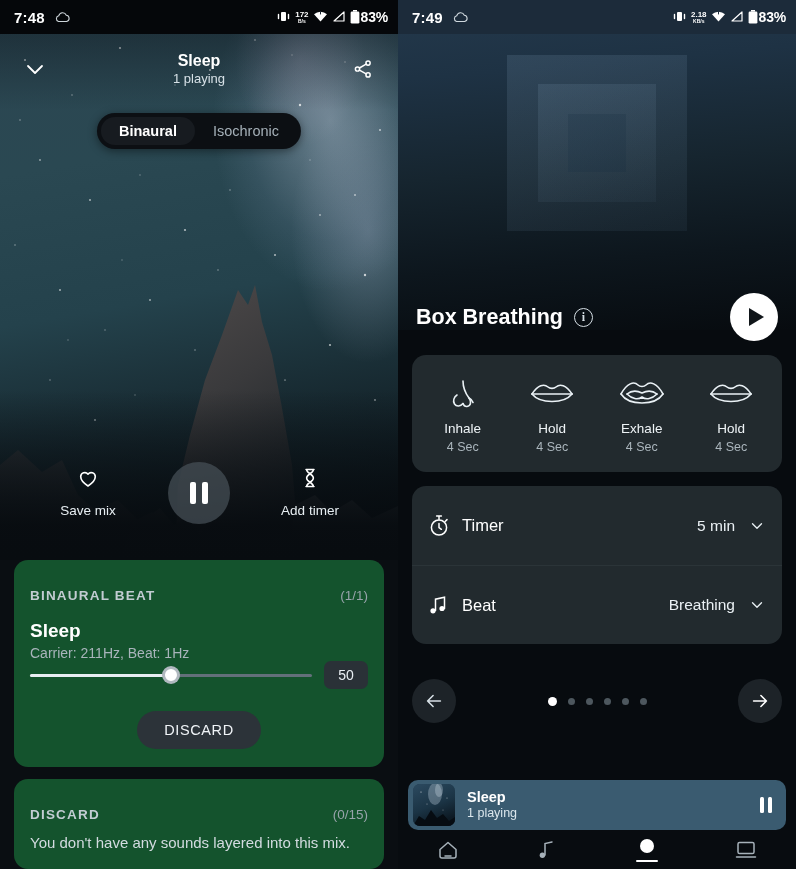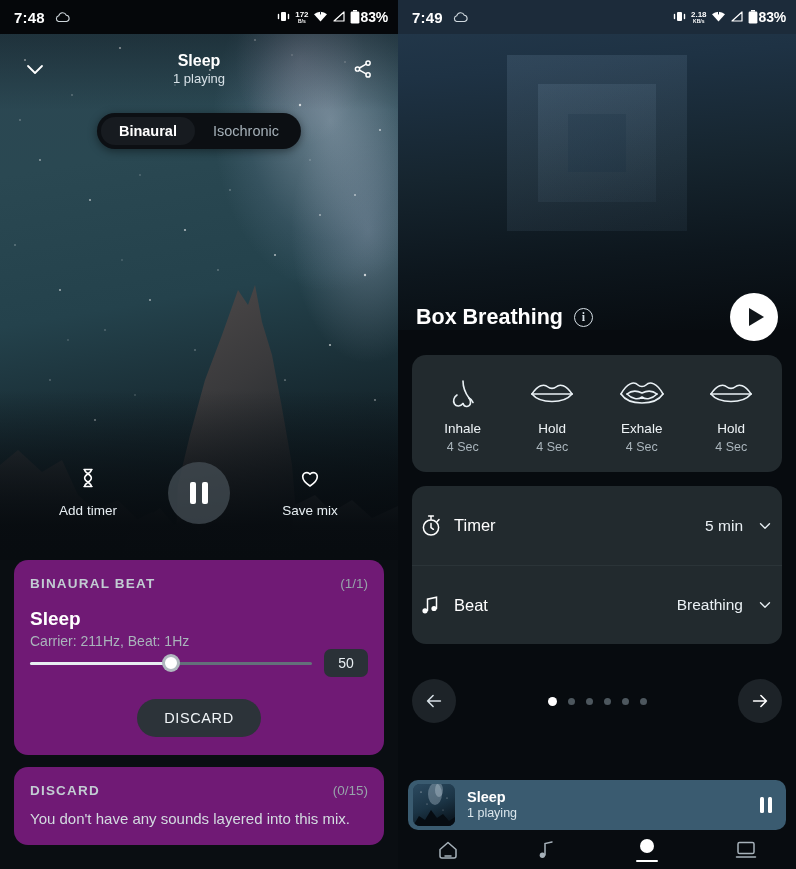--- a/index.html
+++ b/index.html
@@ -94,21 +94,21 @@
   .play-circle {
     width: 62px; height: 62px; border-radius: 50%;
     background: rgba(70,80,88,.72);
     display: flex; align-items: center; justify-content: center; cursor: pointer;
   }
   .pause-bars { display: flex; gap: 6px; }
   .pause-bars span { display: block; width: 6px; height: 22px; background: #fff; border-radius: 2px; }
 
   
   .mix-body { position: absolute; top: 560px; left: 0; width: 398px; padding: 0 14px; z-index: 12; }
-  .card { background: #701a75; border-radius: 14px; padding: 16px 16px 18px; margin-bottom: 12px; }
+  .card { background: #14532d; border-radius: 14px; padding: 28px 16px 18px; margin-bottom: 12px; }
   .card-head { display: flex; align-items: center; justify-content: space-between; }
   .card-head-title { color: #c2ccd2; font-size: 13.5px; letter-spacing: 1.2px; font-weight: bold; }
   .card-head-count { color: #97a3aa; font-size: 13.5px; }
   .beat-name { color: #fff; font-size: 19px; font-weight: bold; margin-top: 17px; }
   .beat-meta { color: #a9b4bb; font-size: 14px; margin-top: 3px; }
   .slider-row { display: flex; align-items: center; gap: 12px; }
   .slider { position: relative; flex: 1; height: 18px; display: flex; align-items: center; cursor: pointer; }
   .slider-track { position: absolute; left: 0; right: 0; height: 3px; background: #63707a; border-radius: 2px; }
   .slider-fill { position: absolute; left: 0; width: 50%; height: 3px; background: #e8eef2; border-radius: 2px; }
   .slider-thumb {
@@ -173,21 +173,21 @@
   .r-card { background: #222a2e; border-radius: 14px; }
 
   .phases { display: flex; padding: 20px 6px 18px; }
   .phase { flex: 1; display: flex; flex-direction: column; align-items: center; gap: 4px; cursor: pointer; }
   .phase-ic { height: 40px; display: flex; align-items: center; justify-content: center; }
   .phase-name { color: #eef3f6; font-size: 13.5px; margin-top: 2px; }
   .phase-dur { color: #aab5bc; font-size: 12.5px; }
 
   .settings { margin-top: 14px; }
   .set-row {
-    display: flex; align-items: center; padding: 0 8px; height: 79px; cursor: pointer;
+    display: flex; align-items: center; padding: 0 16px; height: 79px; cursor: pointer;
   }
   .set-row + .set-row { border-top: 1px solid #2b3438; }
   .set-ic { width: 26px; display: flex; align-items: center; justify-content: flex-start; }
   .set-label { color: #fff; font-size: 16.5px; margin-left: 8px; }
   .set-val { margin-left: auto; color: #eaf0f4; font-size: 15.5px; }
   .chev { margin-left: 13px; display:flex; align-items:center; }
 
   .pager {
     position: absolute; top: 679px; left: 0; width: 398px;
     display: flex; align-items: center; padding: 0 14px;
@@ -356,33 +356,33 @@
     </div>
 
     <div class="seg">
       <div class="seg-item active">Binaural</div>
       <div class="seg-item">Isochronic</div>
     </div>
 
     <div class="transport">
       <div class="tr-btn">
         <span>
+          <svg width="24" height="24" viewBox="0 0 24 24" fill="none" stroke="#fff" stroke-width="1.6">
+              <path d="M12 20s-7.3-4.6-7.3-9.4A4.1 4.1 0 0 1 12 8.2a4.1 4.1 0 0 1 7.3 2.4C19.3 15.4 12 20 12 20z" stroke-linejoin="round"></path>
+            </svg>
+        </span>
+        <span class="tr-label">Save mix</span>
+      </div>
+      <div class="tr-btn">
+        <span>
           <svg width="24" height="24" viewBox="0 0 24 24" fill="none" stroke="#fff" stroke-width="1.5" stroke-linecap="round" stroke-linejoin="round">
               <path d="M8 3.5h8M8 20.5h8M8.6 3.5c0 4 6.8 4.5 6.8 8.5s-6.8 4.5-6.8 8.5M15.4 3.5c0 4-6.8 4.5-6.8 8.5s6.8 4.5 6.8 8.5"></path>
             </svg>
         </span>
         <span class="tr-label">Add timer</span>
-      </div>
-      <div class="tr-btn">
-        <span>
-          <svg width="24" height="24" viewBox="0 0 24 24" fill="none" stroke="#fff" stroke-width="1.6">
-              <path d="M12 20s-7.3-4.6-7.3-9.4A4.1 4.1 0 0 1 12 8.2a4.1 4.1 0 0 1 7.3 2.4C19.3 15.4 12 20 12 20z" stroke-linejoin="round"></path>
-            </svg>
-        </span>
-        <span class="tr-label">Save mix</span>
       </div>
     </div>
     <div class="play-wrap">
       <div class="play-circle">
         <span class="pause-bars">
             <span></span>
             <span></span>
           </span>
       </div>
     </div>

